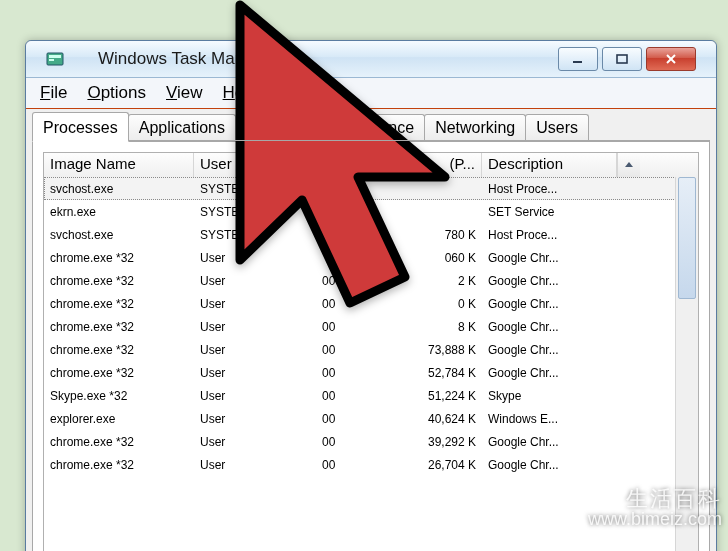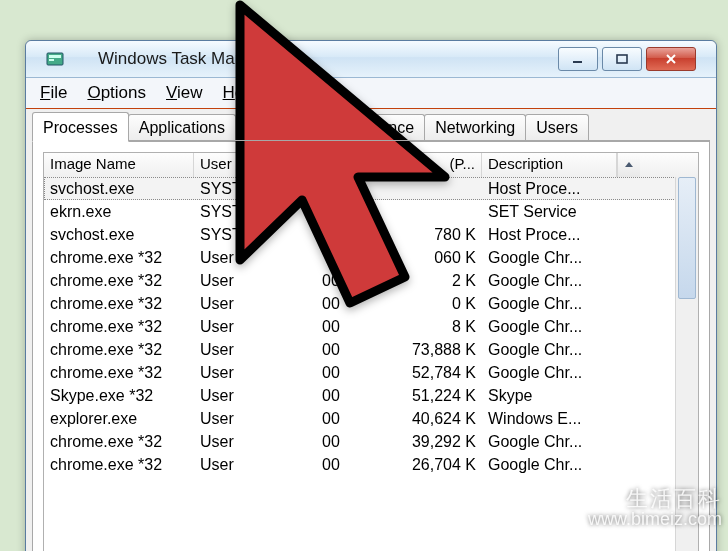--- a/index.html
+++ b/index.html
@@ -34,21 +34,21 @@
 
 .thead{display:flex;height:24px;border-bottom:1px solid #c8c8c8;background:linear-gradient(#fdfdfd,#f0f0f0);position:relative;}
 .th{font-size:15px;padding:2px 6px;border-right:1px solid #d6d6d6;box-sizing:border-box;overflow:hidden;white-space:nowrap;}
 .col-img{width:150px;}
 .col-user{width:122px;}
 .col-cpu{width:88px;text-align:left;}
 .col-mem{width:78px;text-align:right;}
 .col-desc{width:135px;}
 .sb-head{width:22px;border-left:1px solid #d6d6d6;background:linear-gradient(#fdfdfd,#e8e8e8);display:flex;align-items:center;justify-content:center;}
 .tbody{position:absolute;top:24px;left:0;right:0;bottom:0;overflow:hidden;}
-.row{display:flex;height:23px;align-items:center;font-size:16px;white-space:nowrap;}
+.row{display:flex;height:23px;align-items:center;font-size:12px;white-space:nowrap;}
 .row.sel{background:#f3f3f3;outline:1px dotted #8a8a8a;outline-offset:-1px;}
 .td{padding:0 6px;box-sizing:border-box;overflow:hidden;}
 .td.col-mem{text-align:right;}
 .scrollbar{position:absolute;top:24px;right:0;width:22px;bottom:0;background:#f0f0f0;border-left:1px solid #d6d6d6;}
 .scrollbar .thumb{position:absolute;top:0;left:2px;right:2px;height:120px;background:linear-gradient(#e6eef7,#c6d8ec);border:1px solid #9fb8d2;border-radius:2px;}
 
 
 .arrow{position:absolute;left:200px;top:-15px;width:280px;height:350px;pointer-events:none;}
 .arrow svg{width:100%;height:100%;filter:drop-shadow(0 3px 4px rgba(0,0,0,.3));}
 

